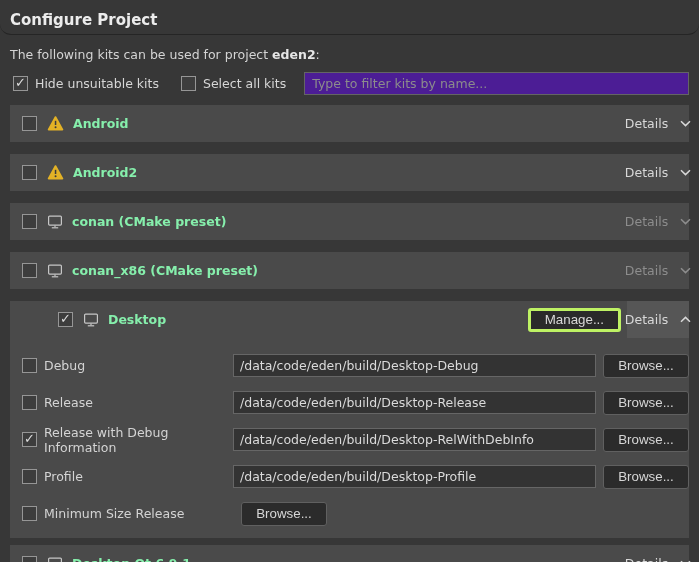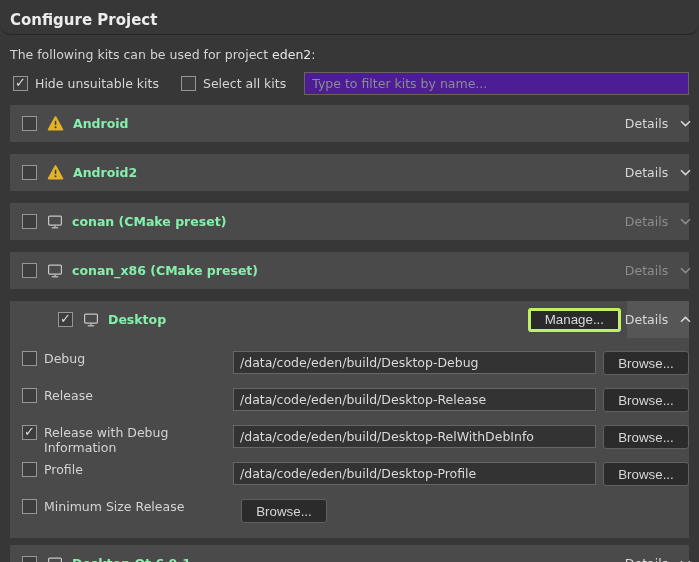--- a/index.html
+++ b/index.html
@@ -11,21 +11,21 @@
   }
   .title-bar {
     padding: 11px 10px 5px 10px;
     border-bottom: 1px solid #252525;
     border-radius: 11px;
   }
   .title-bar h1 {
     font-size: 15px; font-weight: bold; color: #ececec; line-height: 18px;
   }
   .intro { margin: 13px 10px 0 10px; line-height: 14px; color: #d4d4d4; }
-  .intro .proj { font-weight: normal; color: #e6e6e6; }
+  .intro .proj { font-weight: bold; color: #e6e6e6; }
 
   .controls { margin: 10px 10px 0 10px; height: 23px; display: flex; align-items: center; }
   .cb {
     width: 15px; height: 15px; flex: none;
     border: 1px solid #969696; background: #3d3d3d;
     display: inline-block; position: relative;
   }
   .cb.checked::after {
     content: "\2713";
     position: absolute; left: 1px; top: -2px;
@@ -55,21 +55,21 @@
   .details-toggle.dim { color: #8d8d8d; }
   .details-toggle.open-bg { background: #565656; }
 
   .kit-panel { padding-bottom: 10px; }
   .panel-header { height: 37px; display: flex; align-items: center; padding-left: 12px; margin-left: 36px; }
   .manage-btn {
     height: 24px; padding: 0 14px; margin-right: 6px;
     background: #2a2a2a; border: 3px solid #bef264; border-radius: 3px;
     color: #d8d8d8; display: flex; align-items: center; cursor: default;
   }
-  .config-row { display: flex; align-items: flex-start; margin: 8px 0 0 12px; height: 29px; }
+  .config-row { display: flex; align-items: center; margin: 8px 0 0 12px; height: 29px; }
   .config-row.first { margin-top: 13px; }
   .config-label { width: 190px; margin-left: 7px; color: #d4d4d4; }
   .path-input {
     width: 363px; height: 23px; flex: none;
     background: #333333; border: 1px solid #666666;
     color: #dadada; line-height: 21px; padding: 0 6px;
     white-space: nowrap; overflow: hidden;
   }
   .path-input.focused { border-color: #4a90d2; }
   .caret {

